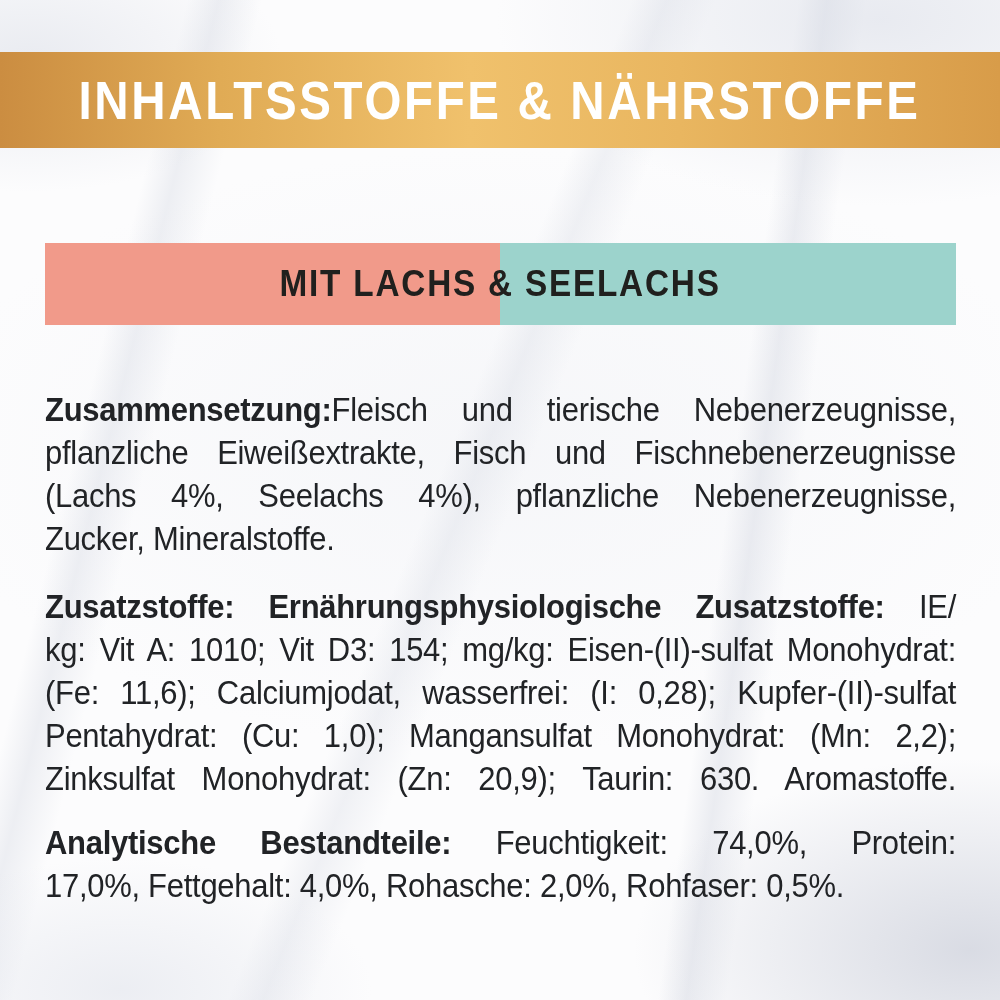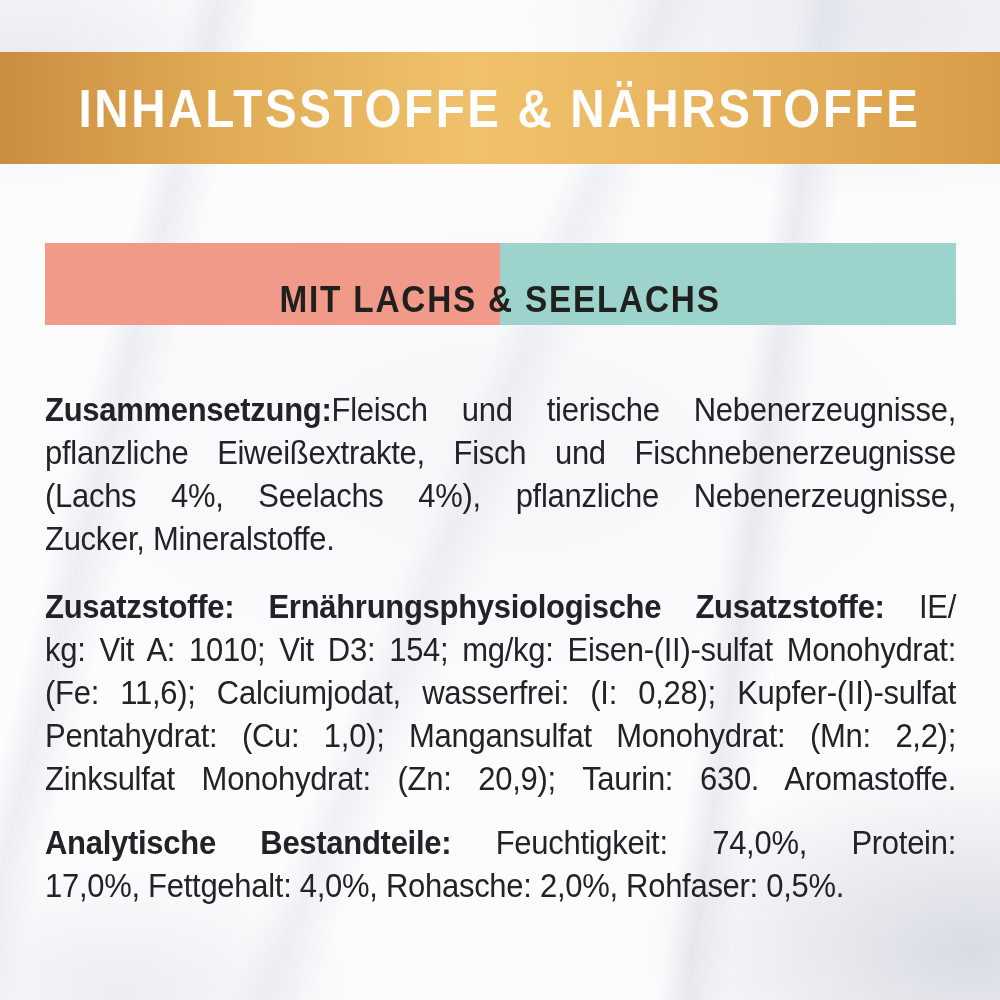--- a/index.html
+++ b/index.html
@@ -15,21 +15,21 @@
       radial-gradient(ellipse 560px 320px at 97% 95%, rgba(198,202,214,.65), transparent 60%),
       radial-gradient(ellipse 420px 220px at 12% 99%, rgba(216,220,230,.45), transparent 60%),
       linear-gradient(104deg, transparent 15%, rgba(212,216,226,.38) 17.5%, transparent 21%),
       linear-gradient(112deg, transparent 45%, rgba(212,216,226,.32) 47.5%, transparent 51%),
       linear-gradient(98deg,  transparent 70%, rgba(208,212,223,.4) 72.5%, transparent 76%),
       radial-gradient(ellipse 800px 420px at 50% 45%, rgba(236,238,243,.4), transparent 72%);
   }
 
   
   .gold-banner {
-    position:absolute; left:0; top:52px; width:1000px; height:112px;
+    position:absolute; left:0; top:52px; width:1000px; height:96px;
     display:flex; align-items:center; justify-content:center;
     background:linear-gradient(90deg,
       var(--gold-left) 0%, #e0ab55 22%, var(--gold-mid) 47%,
       #e9b660 68%, var(--gold-right) 100%);
   }
   .gold-title {
     display:inline-block;
     font-size:54px; font-weight:700; letter-spacing:3px;
     color:var(--header-text);
     transform:scaleX(.88); transform-origin:center;
@@ -37,21 +37,21 @@
   }
 
   
   .variant-banner {
     position:absolute; left:45px; top:243px; width:911px; height:82px;
     display:flex;
   }
   .variant-half-left  { width:455px; height:100%; background:var(--coral); }
   .variant-half-right { flex:1; height:100%; background:var(--teal); }
   .variant-label {
-    position:absolute; left:0; top:16px; width:100%; height:100%;
+    position:absolute; left:0; top:0; width:100%; height:100%;
     display:flex; align-items:center; justify-content:center;
     font-size:37px; font-weight:700; letter-spacing:2px;
     color:var(--variant-text);
     white-space:nowrap;
   }
   .variant-label span { display:inline-block; transform:scaleX(.9); }
 
   
   .body-text { position:absolute; left:45px; top:388px; width:911px; }
   .body-text-inner {

